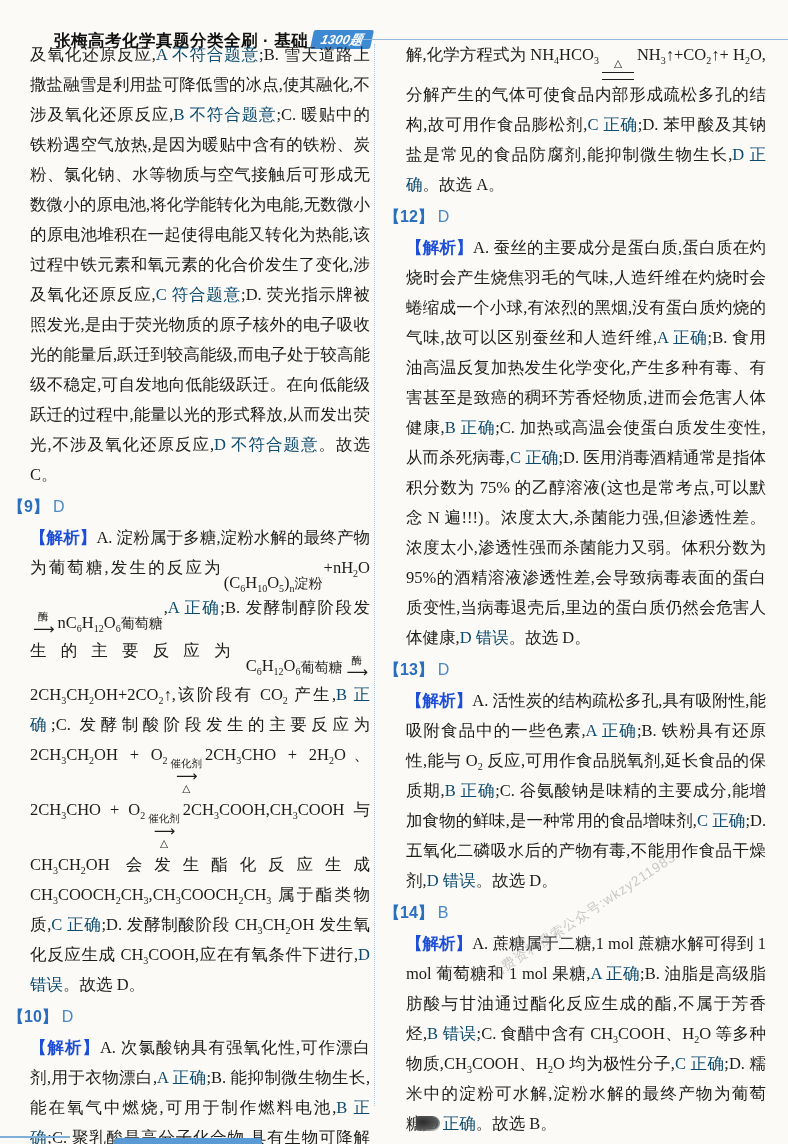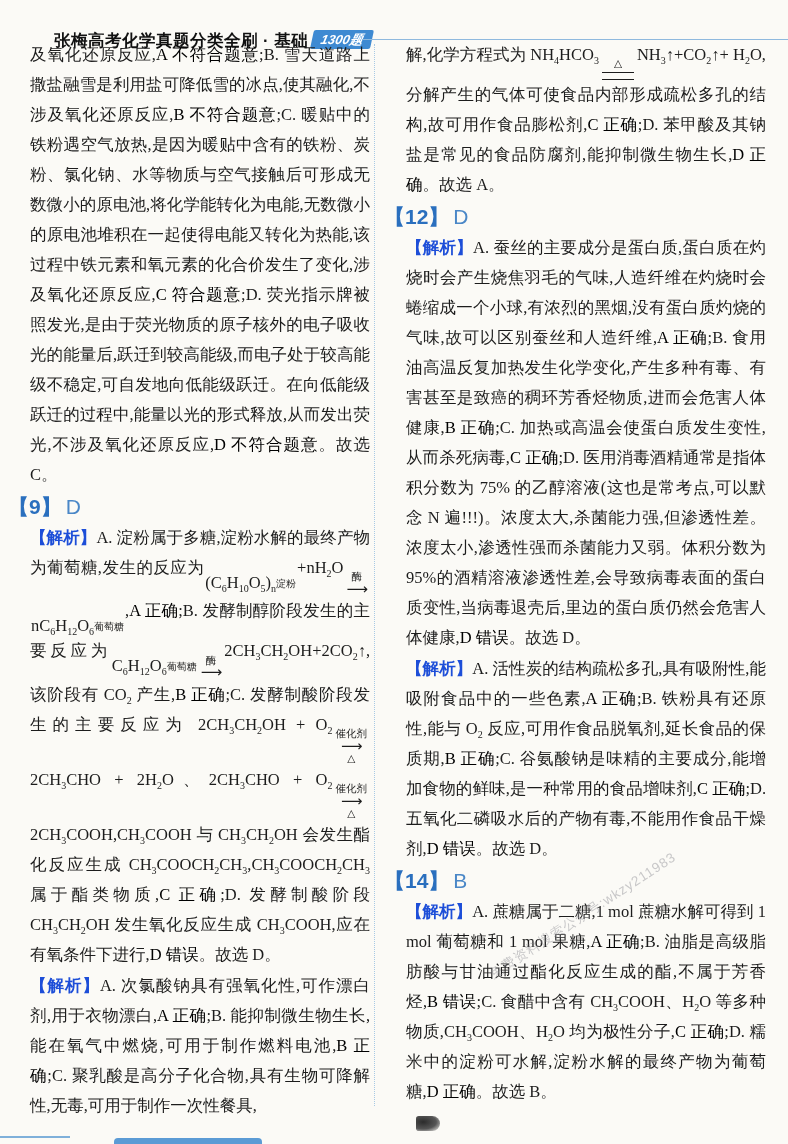--- a/index.html
+++ b/index.html
@@ -30,42 +30,42 @@
   .col{position:absolute;top:40px;font-size:16.5px;line-height:30px;text-align:justify;}
   .col-left{left:8px;width:362px;}
   .col-right{left:384px;width:382px;}
   .divider{
     position:absolute;left:374px;top:44px;height:1062px;width:0;
     border-left:1.5px dotted #a8c9e4;
   }
   .para{padding-left:22px;color:#1c1c1c;}
   .q-heading{
     font-family:"Liberation Sans","DejaVu Sans",sans-serif;
-    font-size:21px;line-height:30px;margin-top:2px;
+    font-size:16px;line-height:30px;margin-top:2px;
   }
   .q-num{color:#2a6fbe;font-weight:bold;}
   .q-ans{color:#4a87c7;margin-left:4px;}
-  .blue{color:#000000;}
+  .blue{color:#0c4a6e;}
   .label{font-family:"Liberation Sans","DejaVu Sans",sans-serif;font-weight:bold;color:#1d4ed8;}
   sub,sup{font-size:10px;line-height:0;}
   
   .rxn{
     display:inline-flex;flex-direction:column;align-items:center;
     vertical-align:-0.45em;margin:0 3px;line-height:1;
   }
   .rxn .cond{font-size:10.5px;line-height:1.1;color:#1c1c1c;
     font-family:"Liberation Sans","DejaVu Sans",sans-serif;}
   .rxn .arr{font-family:"DejaVu Sans",sans-serif;font-size:15px;line-height:.9;letter-spacing:-1px;}
   .rxn .dbl{width:32px;height:6px;border-top:1.6px solid #1c1c1c;border-bottom:1.6px solid #1c1c1c;margin-top:2px;}
   
   .ulbl{
     display:inline-flex;flex-direction:row;align-items:center;
     vertical-align:-0.9em;line-height:1.15;margin:0 1px;
   }
-  .ulbl .lbl{font-size:10px;color:#1c1c1c;
+  .ulbl .lbl{font-size:14px;color:#1c1c1c;
     font-family:Liberation Sans, sans-serif;}
   
   .watermark{
     position:absolute;left:486px;top:968px;width:280px;
     transform:rotate(-33deg);transform-origin:left top;
     color:rgba(145,145,150,.48);font-size:13.5px;letter-spacing:1px;
     font-family:"Liberation Sans","DejaVu Sans",sans-serif;pointer-events:none;
   }
   .scan-artifact{
     position:absolute;left:416px;top:1116px;width:24px;height:15px;
@@ -108,29 +108,31 @@
           <span class="arr">⟶</span>
         </span><span>2CH<sub>3</sub>CH<sub>2</sub>OH+2CO<sub>2</sub>↑,该阶段有 CO<sub>2</sub> 产生,</span><span class="blue">B 正确</span><span>;C. 发酵制酸阶段发生的主要反应为 2CH<sub>3</sub>CH<sub>2</sub>OH + O<sub>2</sub></span><span class="rxn">
           <span class="cond">催化剂</span>
           <span class="arr">⟶</span>
           <span class="cond">△</span>
         </span><span>2CH<sub>3</sub>CHO + 2H<sub>2</sub>O、2CH<sub>3</sub>CHO + O<sub>2</sub></span><span class="rxn">
           <span class="cond">催化剂</span>
           <span class="arr">⟶</span>
           <span class="cond">△</span>
         </span><span>2CH<sub>3</sub>COOH,CH<sub>3</sub>COOH 与 CH<sub>3</sub>CH<sub>2</sub>OH 会发生酯化反应生成 CH<sub>3</sub>COOCH<sub>2</sub>CH<sub>3</sub>,CH<sub>3</sub>COOCH<sub>2</sub>CH<sub>3</sub> 属于酯类物质,</span><span class="blue">C 正确</span><span>;D. 发酵制酸阶段 CH<sub>3</sub>CH<sub>2</sub>OH 发生氧化反应生成 CH<sub>3</sub>COOH,应在有氧条件下进行,</span><span class="blue">D 错误</span><span>。故选 D。</span></div>
+      <div class="q-heading"><span class="q-num">【10】</span><span class="q-ans">D</span></div>
       <div class="para"><span class="label">【解析】</span><span>A. 次氯酸钠具有强氧化性,可作漂白剂,用于衣物漂白,</span><span class="blue">A 正确</span><span>;B. 能抑制微生物生长,能在氧气中燃烧,可用于制作燃料电池,</span><span class="blue">B 正确</span><span>;C. 聚乳酸是高分子化合物,具有生物可降解性,无毒,可用于制作一次性餐具,</span></div>
     </div>
   <div class="col col-right" id="col-right">
       <div class="para"><span>解,化学方程式为 NH<sub>4</sub>HCO<sub>3</sub></span><span class="rxn">
           <span class="cond">△</span>
           <span class="dbl"></span>
         </span><span>NH<sub>3</sub>↑+CO<sub>2</sub>↑+ H<sub>2</sub>O,分解产生的气体可使食品内部形成疏松多孔的结构,故可用作食品膨松剂,</span><span class="blue">C 正确</span><span>;D. 苯甲酸及其钠盐是常见的食品防腐剂,能抑制微生物生长,</span><span class="blue">D 正确</span><span>。故选 A。</span></div>
       <div class="q-heading"><span class="q-num">【12】</span><span class="q-ans">D</span></div>
       <div class="para"><span class="label">【解析】</span><span>A. 蚕丝的主要成分是蛋白质,蛋白质在灼烧时会产生烧焦羽毛的气味,人造纤维在灼烧时会蜷缩成一个小球,有浓烈的黑烟,没有蛋白质灼烧的气味,故可以区别蚕丝和人造纤维,</span><span class="blue">A 正确</span><span>;B. 食用油高温反复加热发生化学变化,产生多种有毒、有害甚至是致癌的稠环芳香烃物质,进而会危害人体健康,</span><span class="blue">B 正确</span><span>;C. 加热或高温会使蛋白质发生变性,从而杀死病毒,</span><span class="blue">C 正确</span><span>;D. 医用消毒酒精通常是指体积分数为 75% 的乙醇溶液(这也是常考点,可以默念 N 遍!!!)。浓度太大,杀菌能力强,但渗透性差。浓度太小,渗透性强而杀菌能力又弱。体积分数为 95%的酒精溶液渗透性差,会导致病毒表面的蛋白质变性,当病毒退壳后,里边的蛋白质仍然会危害人体健康,</span><span class="blue">D 错误</span><span>。故选 D。</span></div>
+      <div class="q-heading"><span class="q-num">【13】</span><span class="q-ans">D</span></div>
       <div class="para"><span class="label">【解析】</span><span>A. 活性炭的结构疏松多孔,具有吸附性,能吸附食品中的一些色素,</span><span class="blue">A 正确</span><span>;B. 铁粉具有还原性,能与 O<sub>2</sub> 反应,可用作食品脱氧剂,延长食品的保质期,</span><span class="blue">B 正确</span><span>;C. 谷氨酸钠是味精的主要成分,能增加食物的鲜味,是一种常用的食品增味剂,</span><span class="blue">C 正确</span><span>;D. 五氧化二磷吸水后的产物有毒,不能用作食品干燥剂,</span><span class="blue">D 错误</span><span>。故选 D。</span></div>
       <div class="q-heading"><span class="q-num">【14】</span><span class="q-ans">B</span></div>
       <div class="para"><span class="label">【解析】</span><span>A. 蔗糖属于二糖,1 mol 蔗糖水解可得到 1 mol 葡萄糖和 1 mol 果糖,</span><span class="blue">A 正确</span><span>;B. 油脂是高级脂肪酸与甘油通过酯化反应生成的酯,不属于芳香烃,</span><span class="blue">B 错误</span><span>;C. 食醋中含有 CH<sub>3</sub>COOH、H<sub>2</sub>O 等多种物质,CH<sub>3</sub>COOH、H<sub>2</sub>O 均为极性分子,</span><span class="blue">C 正确</span><span>;D. 糯米中的淀粉可水解,淀粉水解的最终产物为葡萄糖,</span><span class="blue">D 正确</span><span>。故选 B。</span></div>
       <div class="q-heading"></div>
     </div>
 
   <div class="watermark">免费资料搜索公众号:wkzy211983</div>
   <div class="scan-artifact"></div>
   <div class="footer-line"></div>
   <div class="footer-bar"></div>

